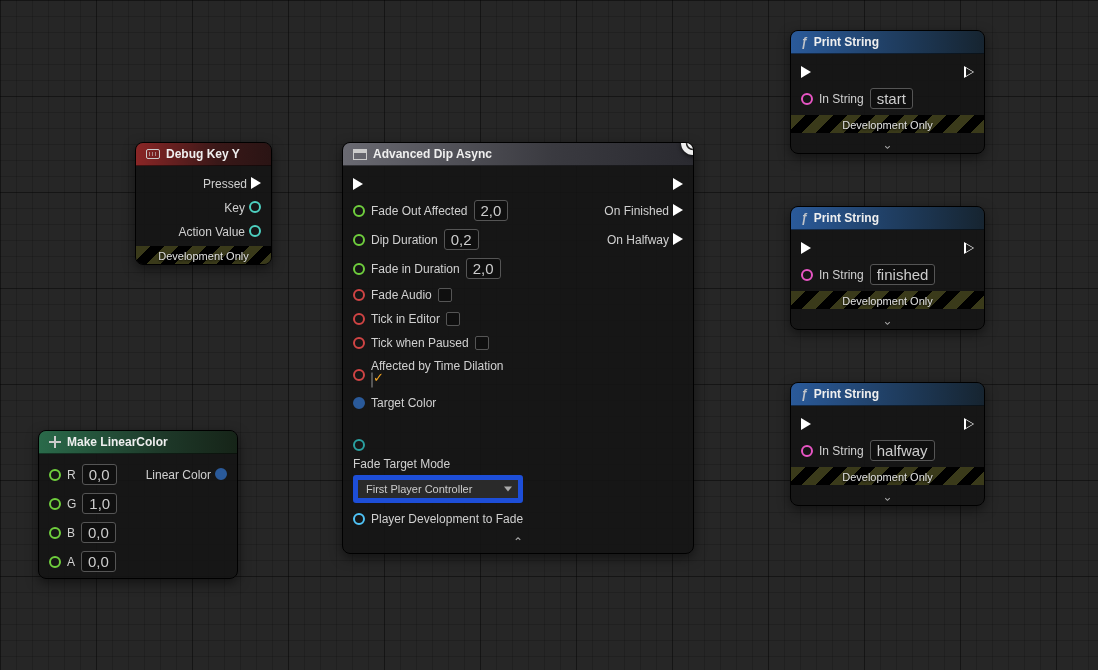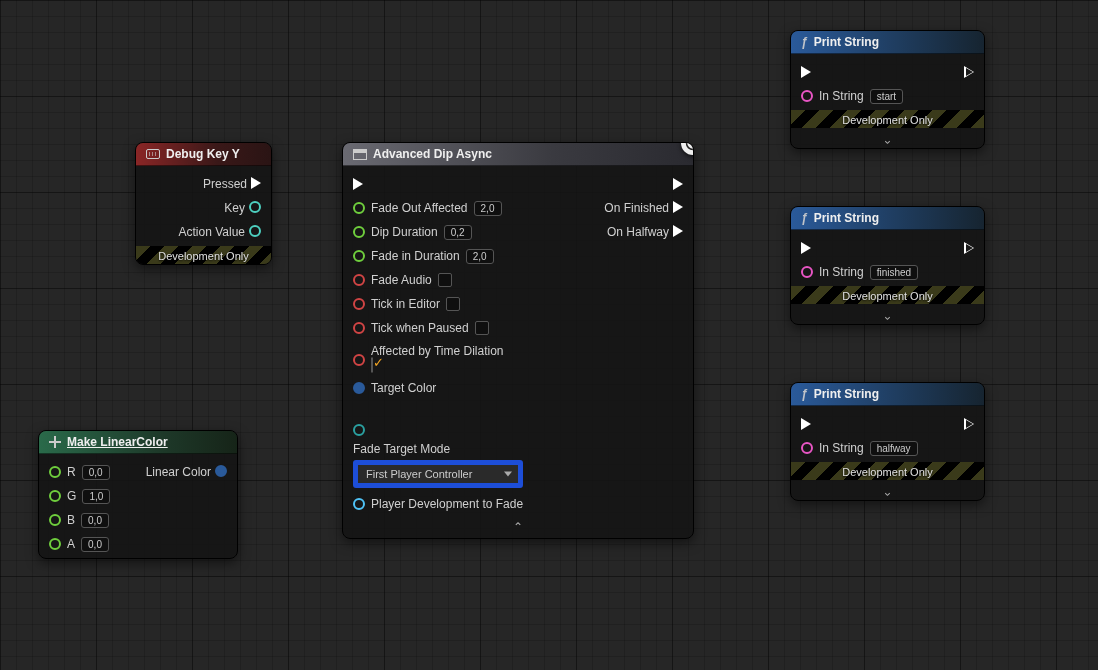--- a/index.html
+++ b/index.html
@@ -36,21 +36,21 @@
   .node-header {
     display: flex; align-items: center; gap: 6px;
     padding: 4px 10px;
     font-weight: 600;
     color: #efefef;
     border-bottom: 1px solid rgba(0,0,0,0.5);
   }
   .hdr-red   { background: linear-gradient(to right, #8a2626, #3a1818 60%, #2a1414); }
   .hdr-blue  { background: linear-gradient(to right, #2a5a9a, #1e3a5a 60%, #162430); }
   .hdr-grey  { background: linear-gradient(to right, #6a6a72, #3a3a40 60%, #2a2a30); }
-  .hdr-green { background: linear-gradient(to right, #2a6a4a, #1e3a2a 60%, #162418); text-decoration: underline; }
+  .hdr-green { background: linear-gradient(to right, #2a6a4a, #1e3a2a 60%, #162418); }
 
   .node-body { padding: 6px 0 2px 0; }
   .row {
     display: flex; align-items: center; justify-content: space-between;
     padding: 4px 10px; min-height: 24px; gap: 8px;
   }
   .pin-left  { display: flex; align-items: center; gap: 6px; }
   .pin-right { display: flex; align-items: flex-start; gap: 4px; }
   .pin-label { color: #d0d0d0; white-space: nowrap; }
 
@@ -93,21 +93,21 @@
   .pin-teal   { color: #2aa0a0; border-color: #2aa0a0; }
 
   .num-input, .text-input {
     background: #0f0f0f;
     border: 1px solid #555;
     border-radius: 3px;
     color: #ccc;
     padding: 1px 6px;
     min-width: 28px;
     text-align: center;
-    font-size: 10px;
+    font-size: 15px;
   }
   .text-input { text-align: left; }
 
   .checkbox {
     width: 14px; height: 14px;
     border: 1px solid #555;
     background: #0f0f0f;
     border-radius: 2px;
     position: relative; flex-shrink: 0;
   }

